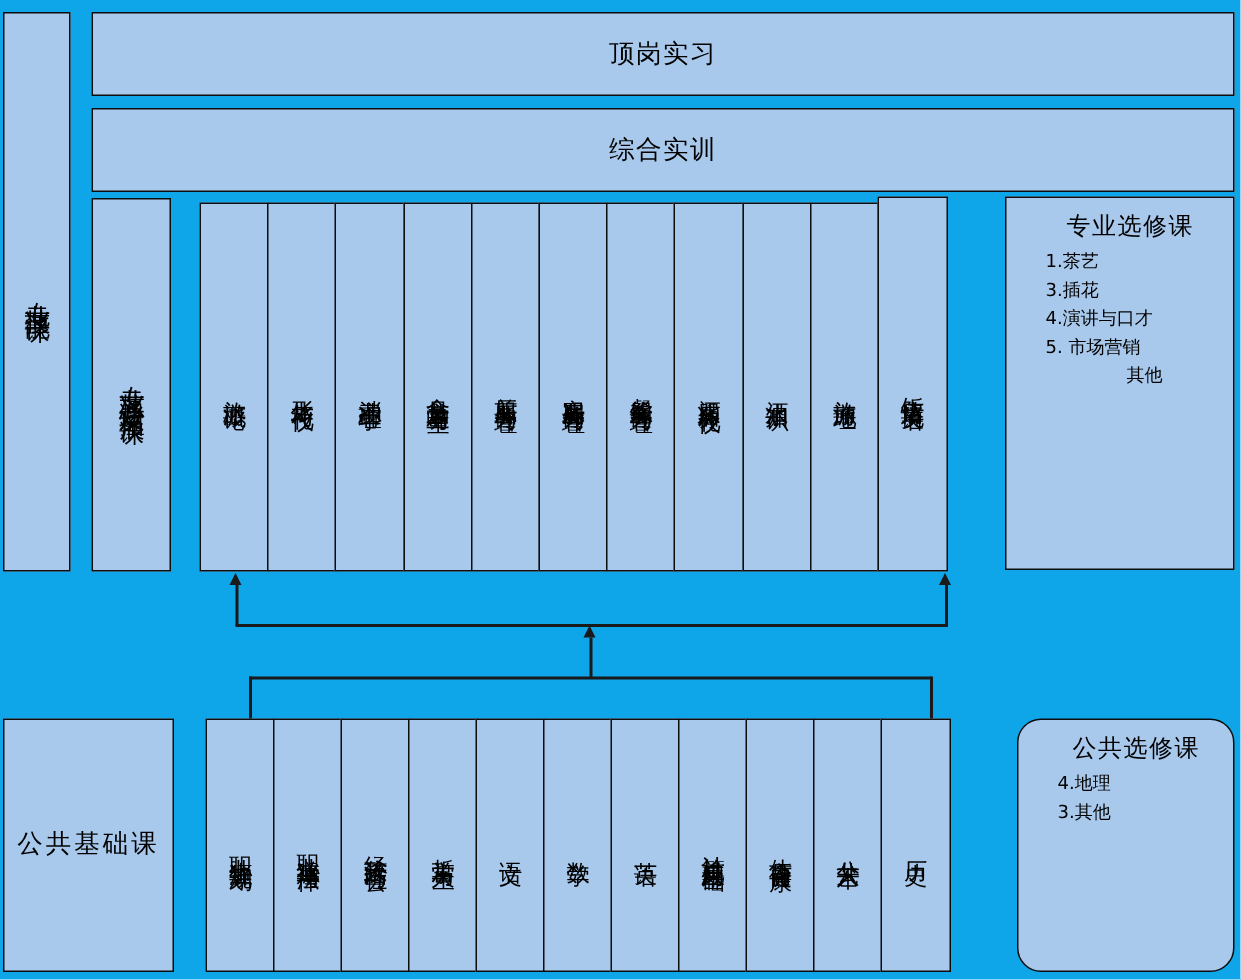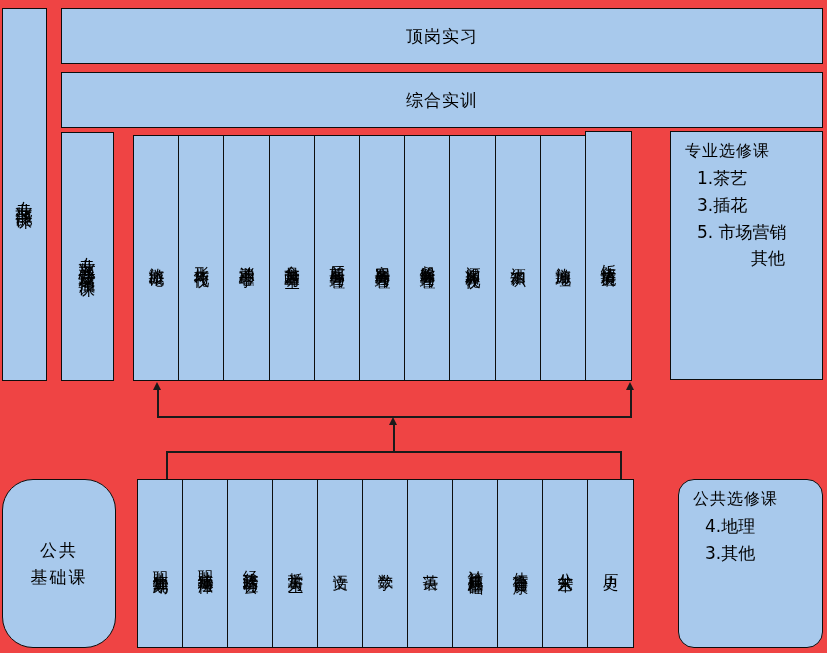--- a/index.html
+++ b/index.html
@@ -7,21 +7,21 @@
   body{
     font-family:"DejaVu Sans","Liberation Sans",sans-serif;
     color:#000000;
     -webkit-font-smoothing:none;
   }
   #canvas{
     position:relative;
     width:827px;
     height:653px;
     overflow:hidden;
-    background:#ef4444;
+    background:#0ea5e9;
   }
 
   
   .box{
     position:absolute;
     box-sizing:border-box;
     background:#a8c9ec;
     border:1.6px solid #0d0d0d;
     display:flex;
     align-items:center;
@@ -55,42 +55,41 @@
 
   
   .panel{
     display:block;
     padding:10px 0 0 0;
     font-size:15.5px;
     text-align:left;
   }
   .panel .ptitle{
     display:block;
-    text-align:left;
+    text-align:center;
     font-size:16px;
     letter-spacing:1px;
     margin-bottom:4px;
     padding-left:14px;
   }
   .panel .pitem{
     display:block;
     padding-left:26px;
     line-height:1.58;
-    font-size:17px;
+    font-size:12px;
     white-space:pre;
   }
   .panel .pitem.indent{ padding-left:80px; }
 
   
   .plaincat{
-    flex-direction:column;
+    flex-direction:row;
     font-size:17px;
     letter-spacing:2px;
     line-height:1.55;
-    border-radius:31px;
   }
   .plaincat span{display:block;}
 
   
   .ln{ position:absolute; background:#1a1a1a; }
   .ln.h{ height:1.6px; }
   .ln.v{ width:1.6px; }
 
   .arrowhead{
     position:absolute;
@@ -154,20 +153,21 @@
       </div>
       <div class="box vcourse" style="left: 585px; top: 131px; width: 46.5px; height: 250px;">
         <span>饭店情境英语</span>
       </div>
     </div>
 
   <div class="box panel" style="left:670px;top:131px;width:153px;height:249px;">
     <span class="ptitle">专业选修课</span>
     <span class="pitem">1.茶艺</span>
     <span class="pitem">3.插花</span>
+    <span class="pitem">4.演讲与口才</span>
     <span class="pitem">5. 市场营销</span>
     <span class="pitem indent">其他</span>
   </div>
 
   <div class="ln v" style="left:157px;top:390px;height:27px;"></div>
   <div class="arrowhead" style="left:153.3px;top:382px;"></div>
 
   <div class="ln v" style="left:630px;top:390px;height:27px;"></div>
   <div class="arrowhead" style="left:626.3px;top:382px;"></div>
 

